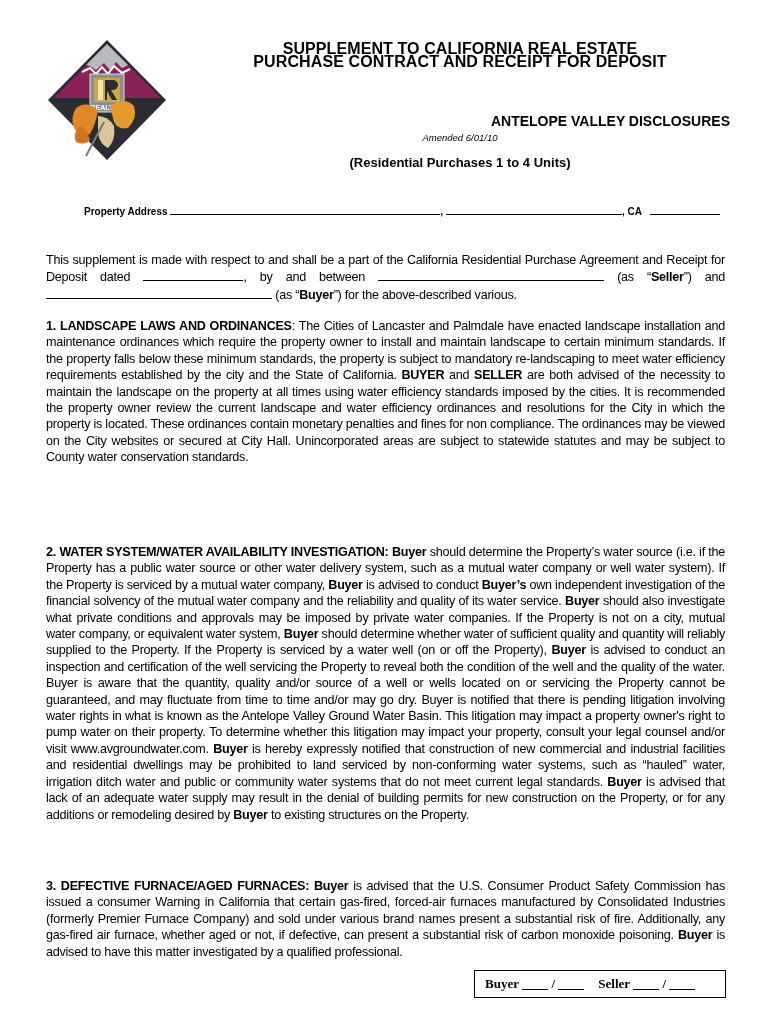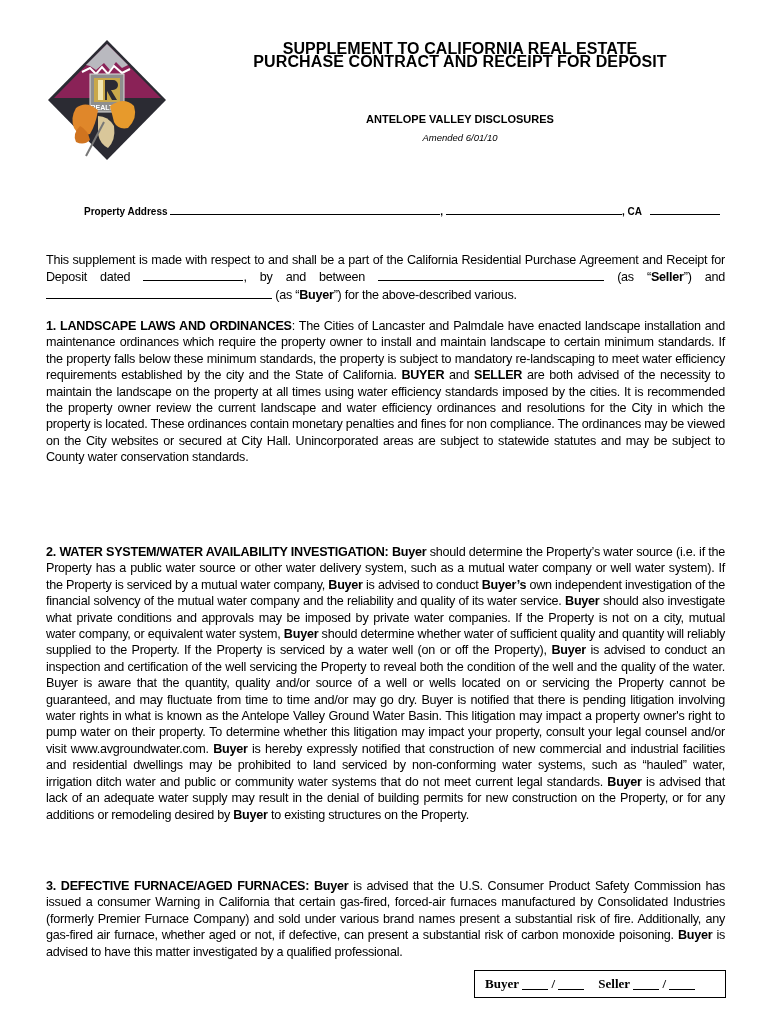--- a/index.html
+++ b/index.html
@@ -4,21 +4,21 @@
 <style>
   html, body { margin: 0; padding: 0; background: #ffffff; }
   body { width: 770px; height: 1024px; position: relative; overflow: hidden; color: #000; font-family: "Liberation Sans", sans-serif; }
   .page { position: absolute; left: 0; top: 0; width: 770px; height: 1024px; }
 
   .logo { position: absolute; left: 46px; top: 38px; width: 122px; height: 122px; }
 
   .title { position: absolute; left: 190px; width: 540px; text-align: center; font-weight: bold; font-size: 16px; letter-spacing: 0.1px; }
   .title.l1 { top: 40px; }
   .title.l2 { top: 53px; }
-  .subtitle { position: absolute; left: 190px; width: 540px; top: 113px; text-align: center; font-weight: bold; font-size: 11px; }
+  .subtitle { position: absolute; left: 190px; width: 540px; top: 113px; text-align: right; font-weight: bold; font-size: 14px; }
   .amended { position: absolute; left: 190px; width: 540px; top: 132px; text-align: center; font-weight: normal; font-style: italic; font-size: 9.5px; }
   .units { position: absolute; left: 190px; width: 540px; top: 155px; text-align: center; font-weight: bold; font-size: 13px; }
 
   .addr { position: absolute; left: 46px; top: 202px; width: 680px; font-size: 10px; font-weight: bold; white-space: nowrap; margin-left: 38px; }
   .blank { display: inline-block; border-bottom: 1.2px solid #000; height: 12px; vertical-align: baseline; }
 
   .para { position: absolute; left: 46px; width: 679px; font-size: 12.6px; line-height: 16.4px; text-align: justify; font-family: "Liberation Sans", sans-serif; letter-spacing: -0.25px; }
   .para b { font-weight: bold; }
   .p-intro { top: 252px; }
   .p1 { top: 318px; }
@@ -47,20 +47,21 @@
     <path d="M64,68 q14,-10 24,0 q4,12 -6,22 q-10,2 -14,-6z" fill="#e79a2c"></path>
     <path d="M52,78 q10,0 16,10 q2,14 -6,22 q-8,-4 -10,-14z" fill="#d9c79a"></path>
     <path d="M34,88 q8,4 10,14 q-6,6 -14,2 q-4,-8 4,-16z" fill="#d0741f"></path>
     <line x1="40" y1="118" x2="58" y2="84" stroke="#777" stroke-width="2"></line>
   </svg>
 
   <div class="title l1">SUPPLEMENT TO CALIFORNIA REAL ESTATE</div>
   <div class="title l2">PURCHASE CONTRACT AND RECEIPT FOR DEPOSIT</div>
   <div class="subtitle">ANTELOPE VALLEY DISCLOSURES</div>
   <div class="amended">Amended 6/01/10</div>
+  <div class="units">(Residential Purchases 1 to 4 Units)</div>
 
   <div class="addr">
     <span>Property Address</span>
     <span class="blank" style="width:270px;"></span><span>,</span>
     <span class="blank" style="width:176px;"></span><span>, CA</span>
     <span class="blank" style="width:70px; margin-left:6px;"></span>
   </div>
 
   <div class="para p-intro">
     <span>This supplement is made with respect to and shall be a part of the California Residential Purchase Agreement and Receipt for Deposit dated</span>

